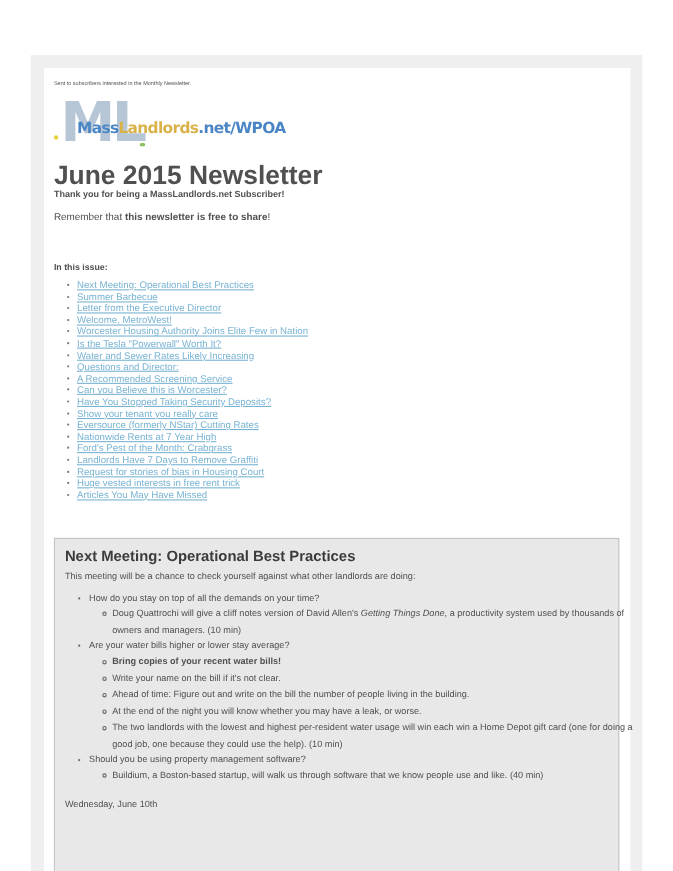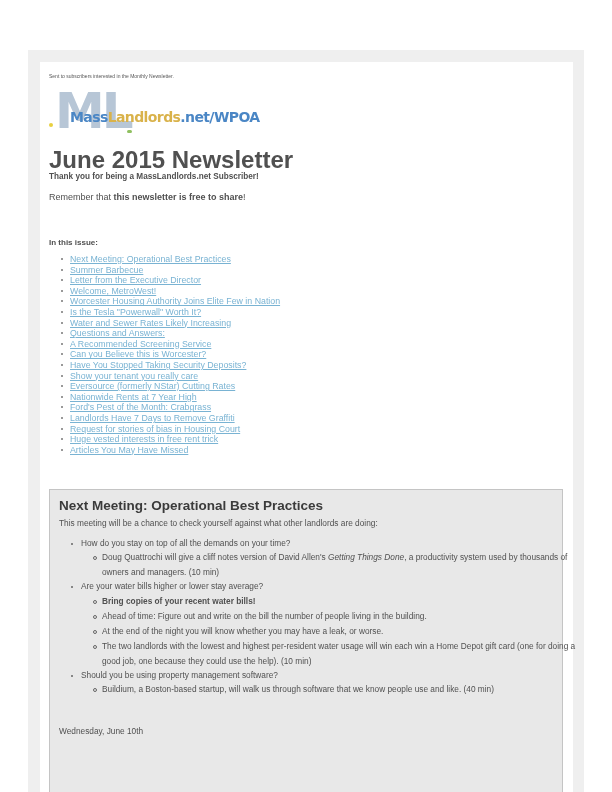--- a/index.html
+++ b/index.html
@@ -76,21 +76,21 @@
 
       <div class="inissue">In this issue:</div>
       <ul class="toc">
         <li><a href="#">Next Meeting: Operational Best Practices</a></li>
         <li><a href="#">Summer Barbecue</a></li>
         <li><a href="#">Letter from the Executive Director</a></li>
         <li><a href="#">Welcome, MetroWest!</a></li>
         <li><a href="#">Worcester Housing Authority Joins Elite Few in Nation</a></li>
         <li><a href="#">Is the Tesla "Powerwall" Worth It?</a></li>
         <li><a href="#">Water and Sewer Rates Likely Increasing</a></li>
-        <li><a href="#">Questions and Answers:</a></li>
+        <li><a href="#">Questions and Director:</a></li>
         <li><a href="#">A Recommended Screening Service</a></li>
         <li><a href="#">Can you Believe this is Worcester?</a></li>
         <li><a href="#">Have You Stopped Taking Security Deposits?</a></li>
         <li><a href="#">Show your tenant you really care</a></li>
         <li><a href="#">Eversource (formerly NStar) Cutting Rates</a></li>
         <li><a href="#">Nationwide Rents at 7 Year High</a></li>
         <li><a href="#">Ford's Pest of the Month: Crabgrass</a></li>
         <li><a href="#">Landlords Have 7 Days to Remove Graffiti</a></li>
         <li><a href="#">Request for stories of bias in Housing Court</a></li>
         <li><a href="#">Huge vested interests in free rent trick</a></li>
@@ -102,20 +102,21 @@
         <div class="intro">This meeting will be a chance to check yourself against what other landlords are doing:</div>
         <ul class="l1">
           <li><span>How do you stay on top of all the demands on your time?</span>
             <ul class="l2">
               <li><span>Doug Quattrochi will give a cliff notes version of David Allen's </span><i>Getting Things Done</i><span>, a productivity system used by thousands of owners and managers. (10 min)</span></li>
             </ul>
           </li>
           <li><span>Are your water bills higher or lower stay average?</span>
             <ul class="l2">
               <li><b>Bring copies of your recent water bills!</b></li>
+              <li>Write your name on the bill if it's not clear.</li>
               <li>Ahead of time: Figure out and write on the bill the number of people living in the building.</li>
               <li>At the end of the night you will know whether you may have a leak, or worse.</li>
               <li>The two landlords with the lowest and highest per-resident water usage will win each win a Home Depot gift card (one for doing a good job, one because they could use the help).  (10 min)</li>
             </ul>
           </li>
           <li><span>Should you be using property management software?</span>
             <ul class="l2">
               <li>Buildium, a Boston-based startup, will walk us through software that we know people use and like. (40 min)</li>
             </ul>
           </li>

